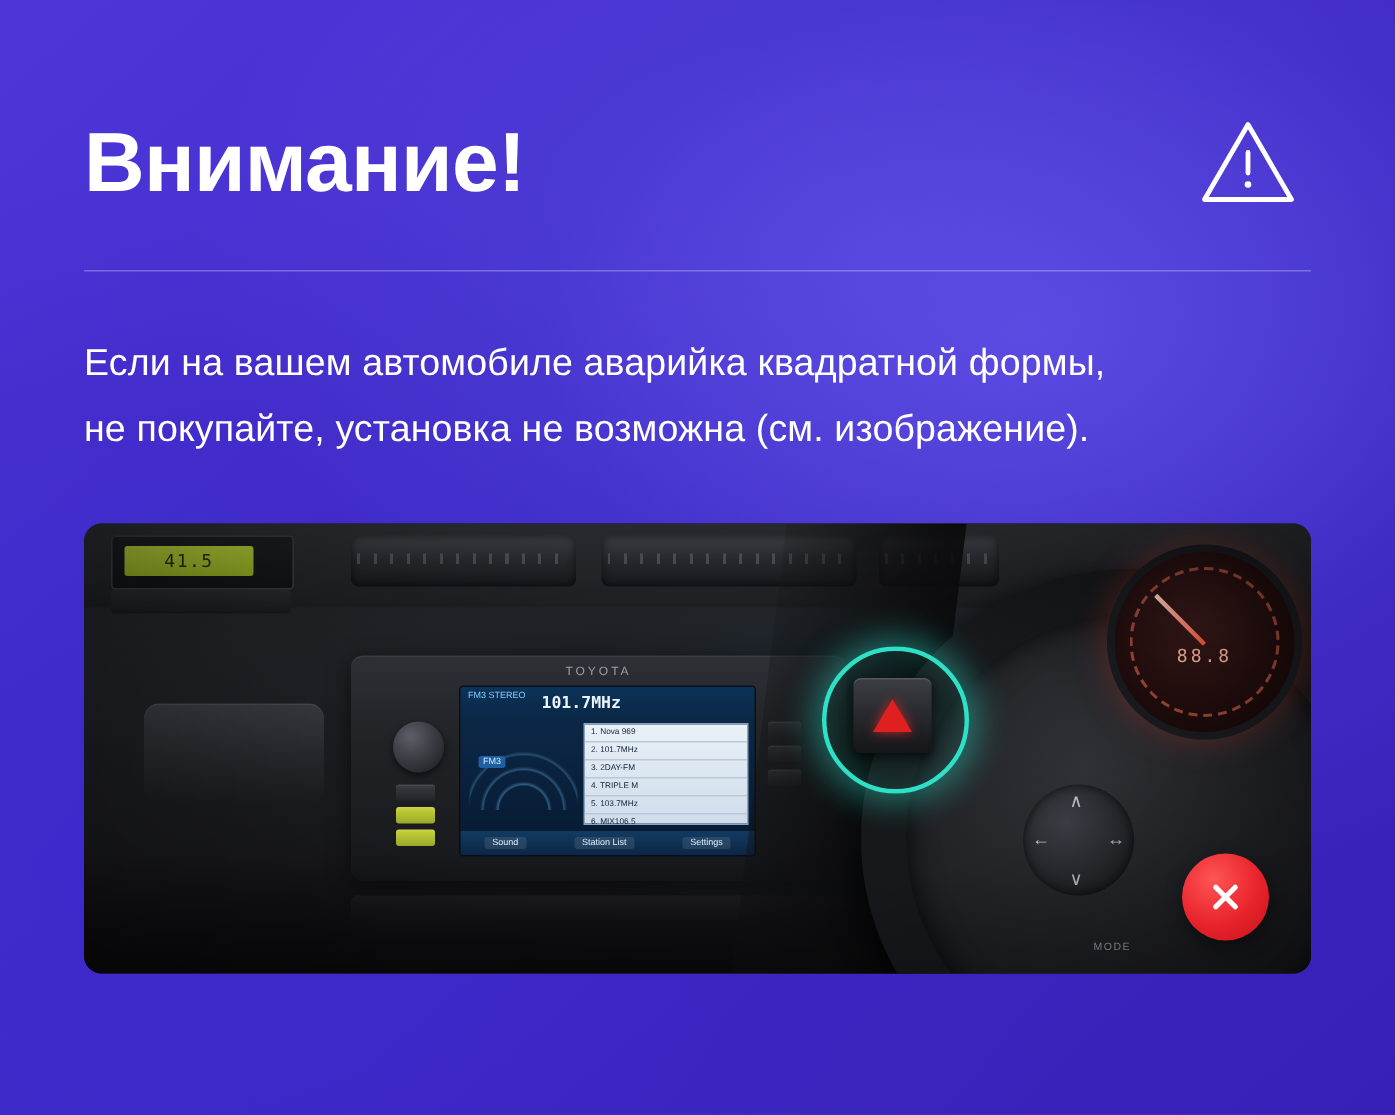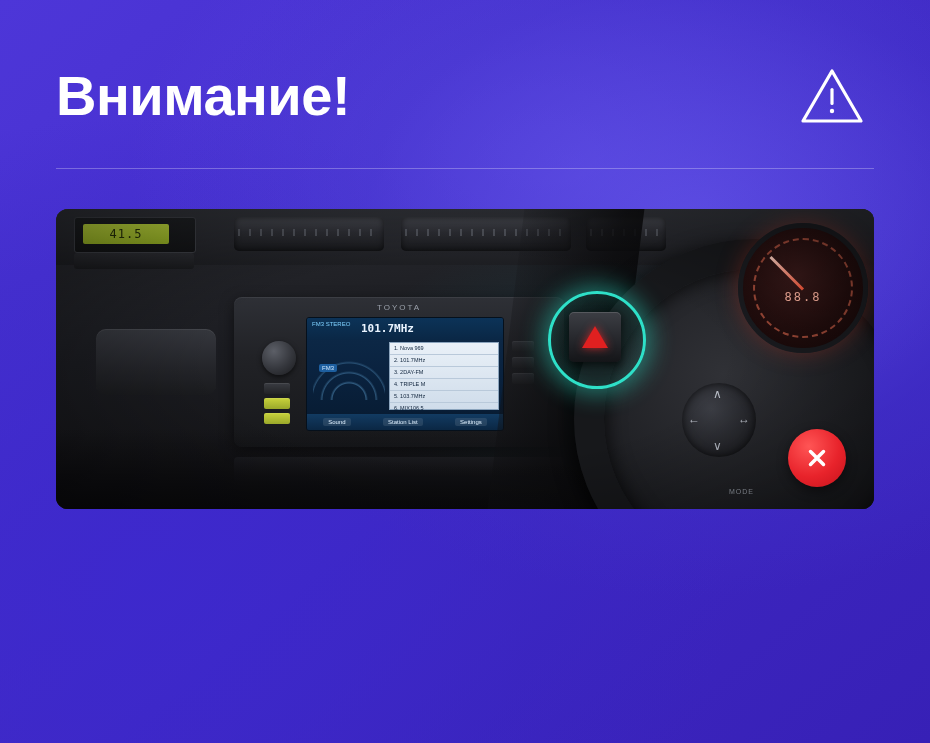--- a/index.html
+++ b/index.html
@@ -26,21 +26,22 @@
   .banner::after {
     content: "";
     position: absolute;
     inset: 0;
     background: radial-gradient(ellipse 640px 420px at 62% 22%, rgba(110,95,245,0.35) 0%, rgba(110,95,245,0) 70%);
     pointer-events: none;
   }
   .content {
     position: relative;
     z-index: 3;
-    padding: 12px 56px;
+    padding: 0 56px;
+    margin-top: 24px;
   }
   .title-row {
     display: flex;
     align-items: center;
     justify-content: space-between;
     padding-top: 54px;
   }
   .title {
     color: #ffffff;
     font-size: 56px;
@@ -365,20 +366,24 @@
         <svg viewBox="0 0 64 60" width="64" height="60" aria-hidden="true">
           <path d="M32 5 L61 55 L3 55 Z" fill="none" stroke="#ffffff" stroke-width="3.2" stroke-linejoin="round"></path>
           <rect x="30.4" y="22" width="3.2" height="17" rx="1.6" fill="#ffffff"></rect>
           <circle cx="32" cy="45" r="2.2" fill="#ffffff"></circle>
         </svg>
       </span>
     </div>
 
     <div class="divider"></div>
 
+    <div class="body-text">
+      <div>Если на вашем автомобиле аварийка квадратной формы,</div>
+      <div>не покупайте, установка не возможна (см. изображение).</div>
+    </div>
 
     <div class="photo-wrap">
       <div class="photo"></div>
 
       <div class="dash-top"></div>
       <div class="vent v1"></div>
       <div class="vent v2"></div>
       <div class="vent v3"></div>
 
       <div class="hvac-display">

